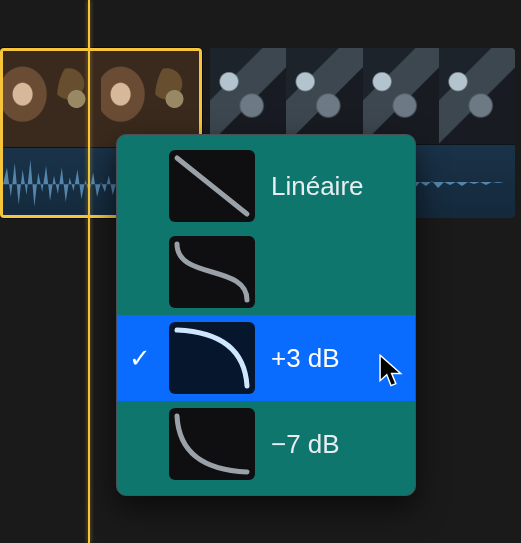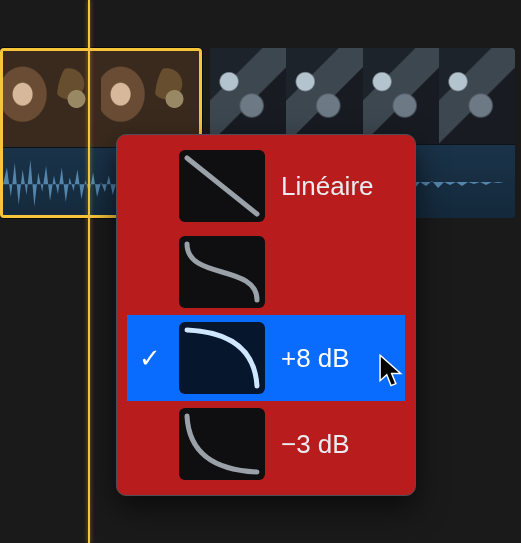--- a/index.html
+++ b/index.html
@@ -75,24 +75,24 @@
     .playhead {
       position: absolute; top: 0; bottom: 0; left: 88px;
       width: 2px; background: #f7c53a;
       box-shadow: 0 0 4px rgba(247,197,58,.6);
       z-index: 40;
     }
 
     .menu {
       position: absolute; left: 116px; top: 134px;
       width: 300px;
-      background: #b91c1c;
+      background: #0f766e;
       border: 1px solid #4b4f55;
       border-radius: 10px;
-      padding: 8px 10px;
+      padding: 8px 0;
       box-shadow: 0 12px 30px rgba(0,0,0,.6);
       z-index: 50;
     }
     .menu-item {
       display: flex; align-items: center;
       height: 86px;
       padding: 0 18px 0 10px;
       gap: 16px;
       color: #e9edf1; font-size: 26px;
     }
@@ -182,31 +182,31 @@
     </div>
   </div>
 
   <div class="menu-item selected">
     <span class="check">✓</span>
     <div class="curve-box">
       <svg viewBox="0 0 86 72">
           <path d="M8,8 C54,10 76,30 78,64"></path>
         </svg>
     </div>
-    <span class="menu-label">+8 dB</span>
+    <span class="menu-label">+3 dB</span>
   </div>
 
   <div class="menu-item">
     <span class="check">✓</span>
     <div class="curve-box">
       <svg viewBox="0 0 86 72">
           <path d="M8,8 C10,46 36,62 78,64"></path>
         </svg>
     </div>
-    <span class="menu-label">−3 dB</span>
+    <span class="menu-label">−7 dB</span>
   </div>
 
 </div>
 
 <div class="cursor">
   <svg viewBox="0 0 20 28">
     <path d="M1,1 L1,22 L6.5,17 L10,26 L14,24.4 L10.5,16 L18,16 Z"></path>
   </svg>
 </div>
 

